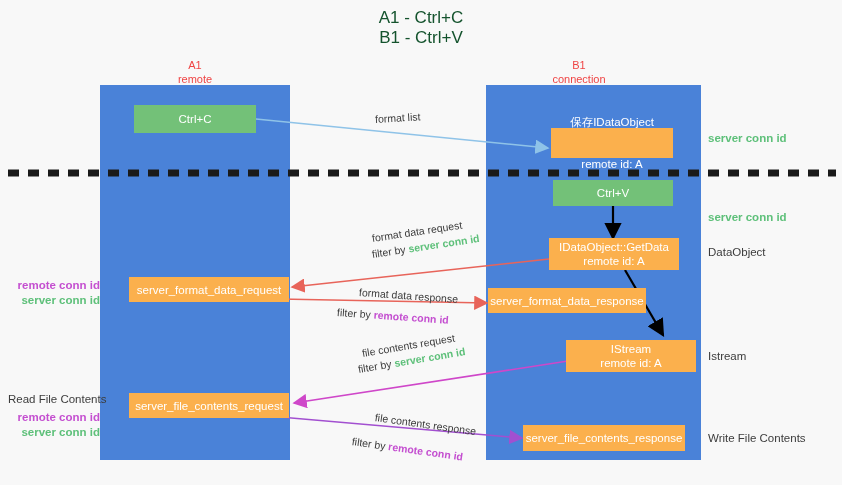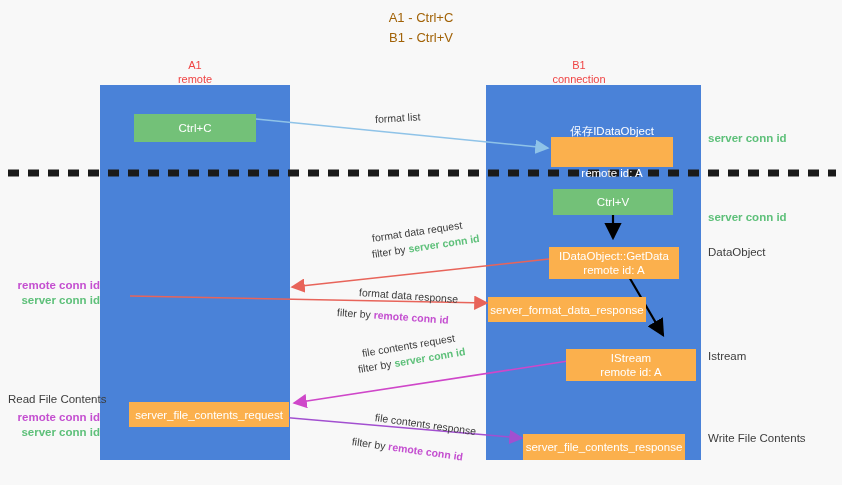--- a/index.html
+++ b/index.html
@@ -1,24 +1,24 @@
 <!DOCTYPE html>
 <html><head>
 <meta charset="utf-8">
 <style>
   html,body{margin:0;padding:0;background:#f7f7f7;}
   body{font-family:"Liberation Sans","DejaVu Sans",sans-serif;}
   #stage{position:relative;width:842px;height:485px;background:#f8f8f8;overflow:hidden;}
   #svg-layer{position:absolute;left:0;top:0;width:842px;height:485px;}
   .abs{position:absolute;}
-  .title{width:100%;text-align:center;top:8px;left:0;font-size:13px;color:#a16207;line-height:20px;}
+  .title{width:100%;text-align:center;top:8px;left:0;font-size:17px;color:#14532d;line-height:20px;}
   .lane{background:#4a82d8;}
   .lane-hdr{text-align:center;font-size:11px;color:#ef4444;line-height:14px;}
   .node{box-sizing:border-box;display:flex;align-items:center;justify-content:center;
-        flex-direction:column;color:#ffffff;font-size:11.5px;line-height:14px;text-align:right;margin-top:9px;}
+        flex-direction:column;color:#ffffff;font-size:11.5px;line-height:14px;text-align:right;}
   .green{background:#73c178;}
   .orange{background:#fbb04d;}
   .side-note{font-size:11.5px;color:#3c3c3c;line-height:15px;}
   .green-t{color:#5ec07a;font-weight:bold;}
   .purple-t{color:#c44fd0;font-weight:bold;}
   .arrow-lbl{font-size:10.5px;color:#3c3c3c;line-height:14px;white-space:nowrap;}
   .rot-up{transform:rotate(-8.5deg);transform-origin:left center;}
   .rot-up2{transform:rotate(-9.5deg);transform-origin:left center;}
   .rot-dn{transform:rotate(4deg);transform-origin:left center;}
   .rot-dn2{transform:rotate(8deg);transform-origin:left center;}
@@ -98,20 +98,23 @@
   <div class="abs node orange" style="left:549px;top:238px;width:130px;height:32px;">
     <span>IDataObject::GetData</span>
     <span>remote id: A</span>
   </div>
 
   <div class="abs node orange" style="left:566px;top:340px;width:130px;height:32px;">
     <span>IStream</span>
     <span>remote id: A</span>
   </div>
 
+  <div class="abs node orange" style="left:129px;top:277px;width:160px;height:25px;">
+    <span>server_format_data_request</span>
+  </div>
 
   <div class="abs node orange" style="left:488px;top:288px;width:158px;height:25px;">
     <span>server_format_data_response</span>
   </div>
 
   <div class="abs node orange" style="left:523px;top:425px;width:162px;height:26px;">
     <span>server_file_contents_response</span>
   </div>
 
   <div class="abs node orange" style="left:129px;top:393px;width:160px;height:25px;">

